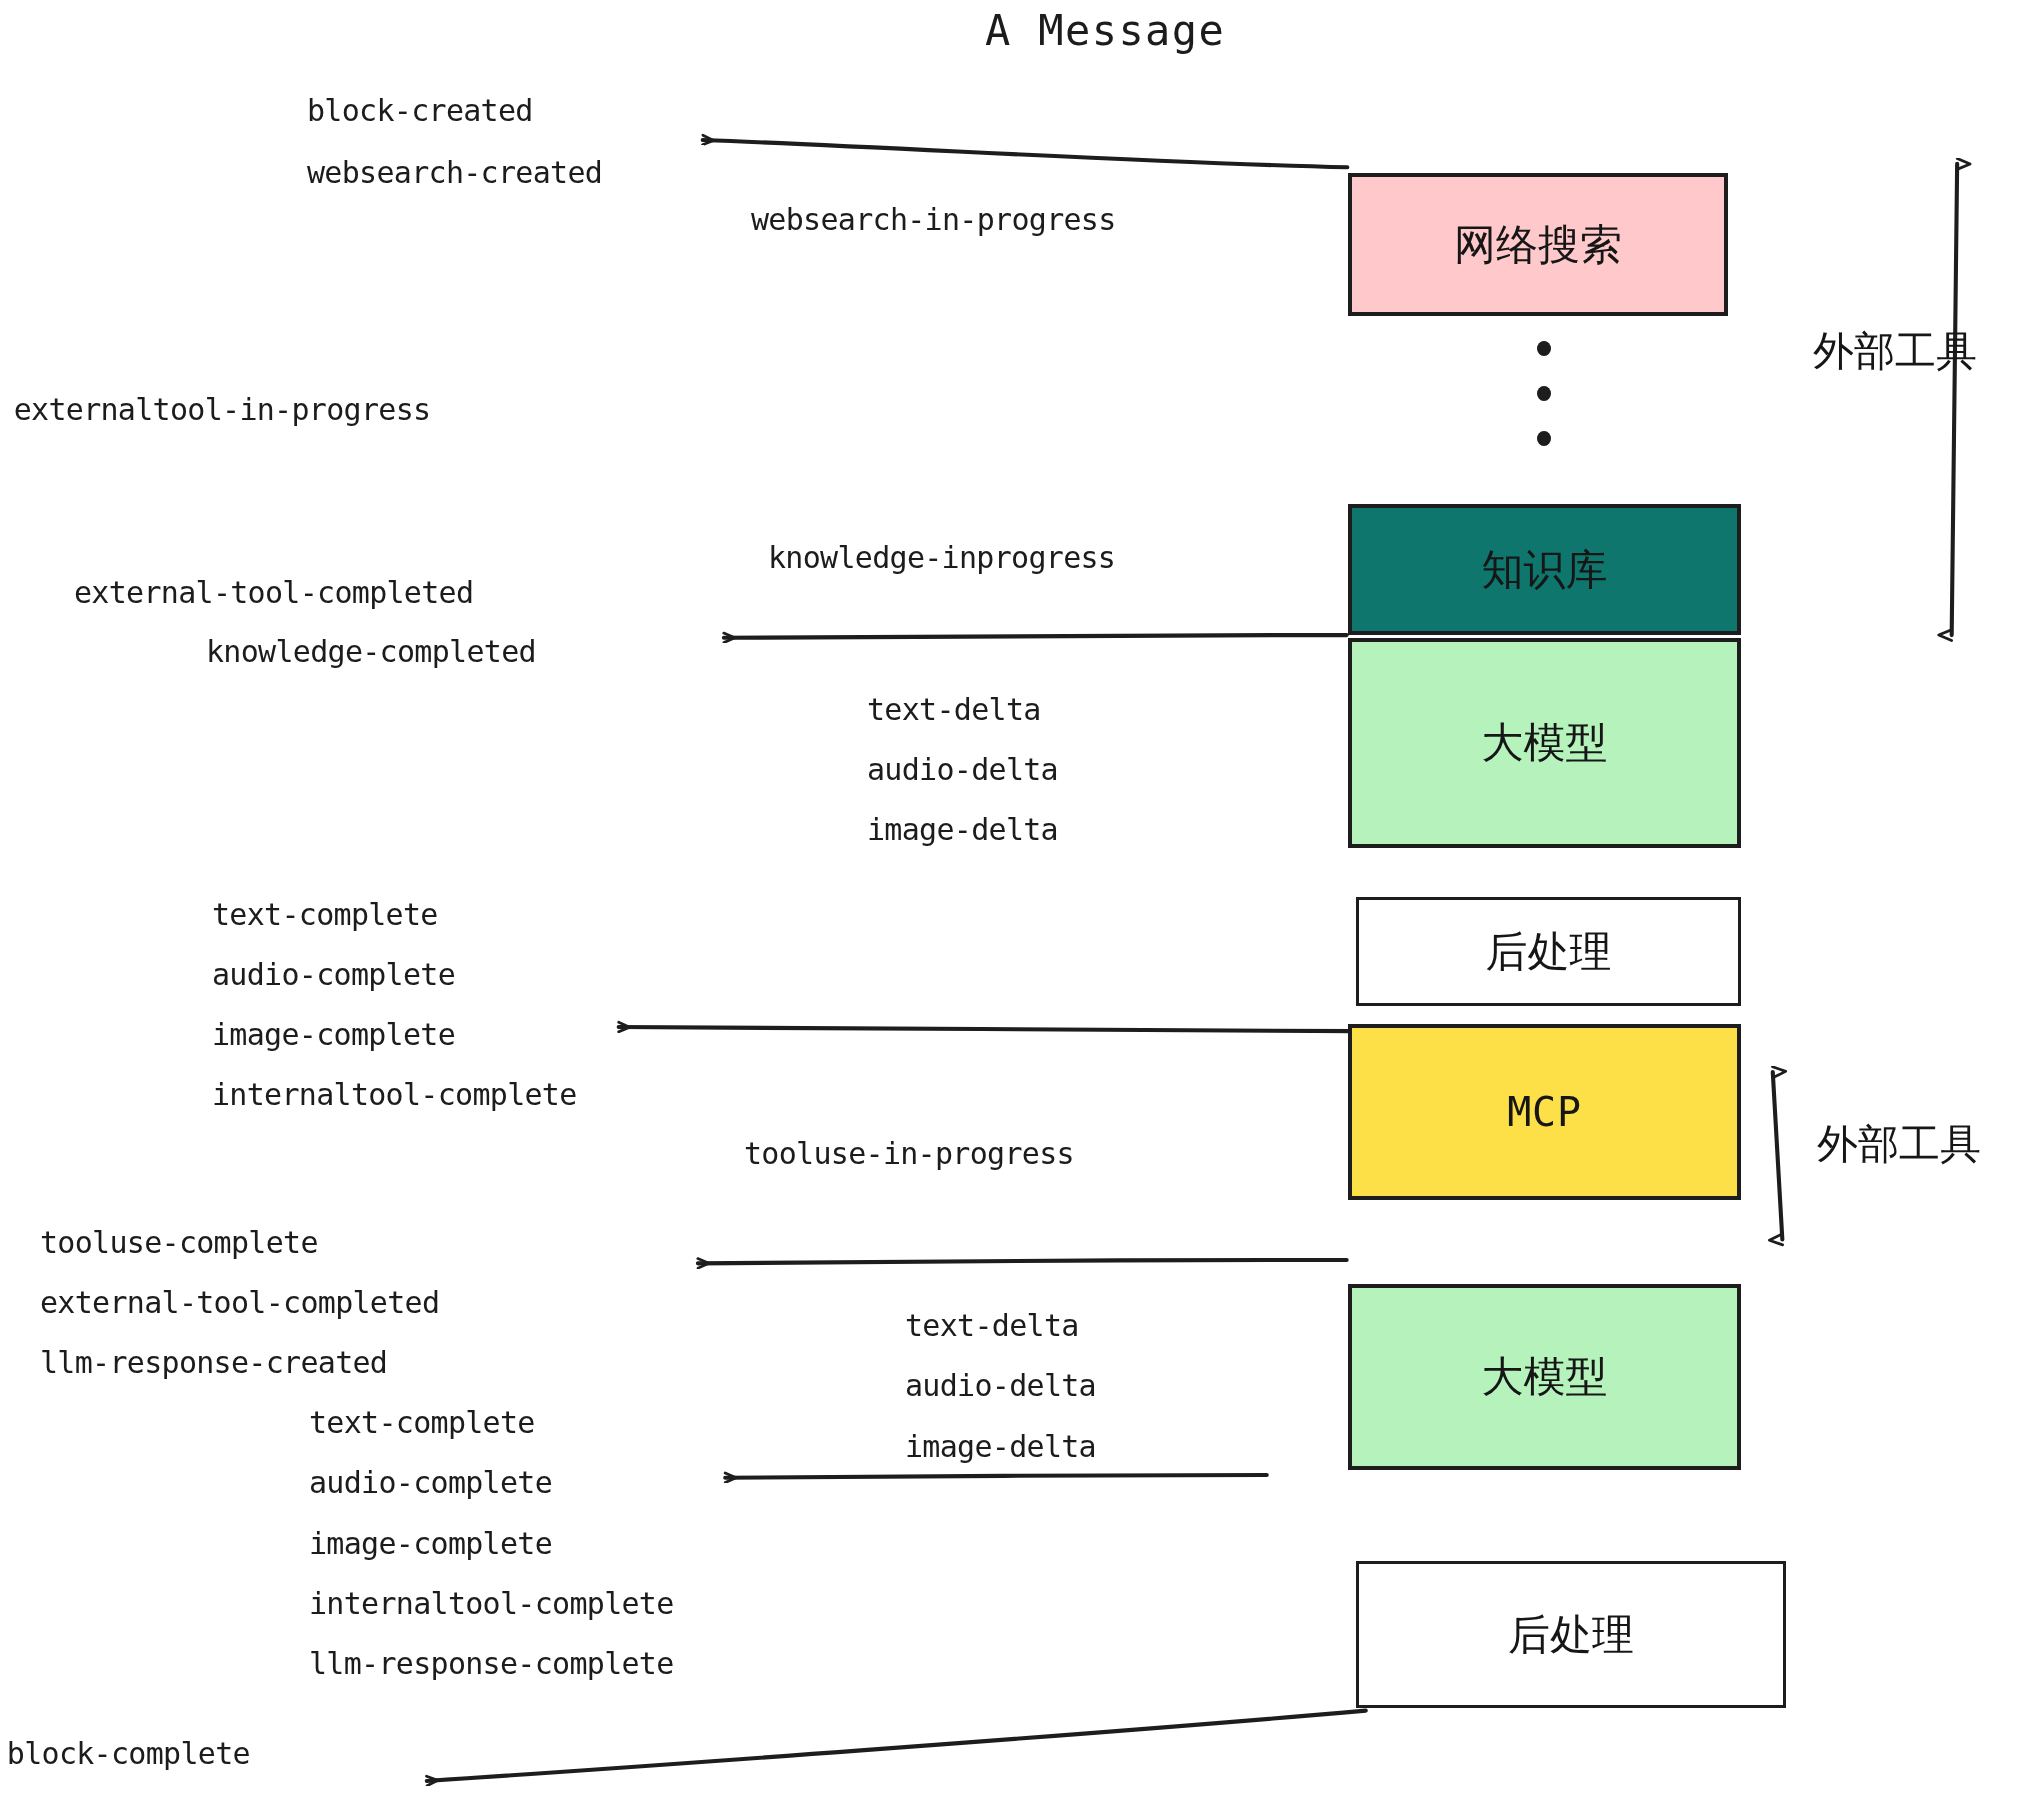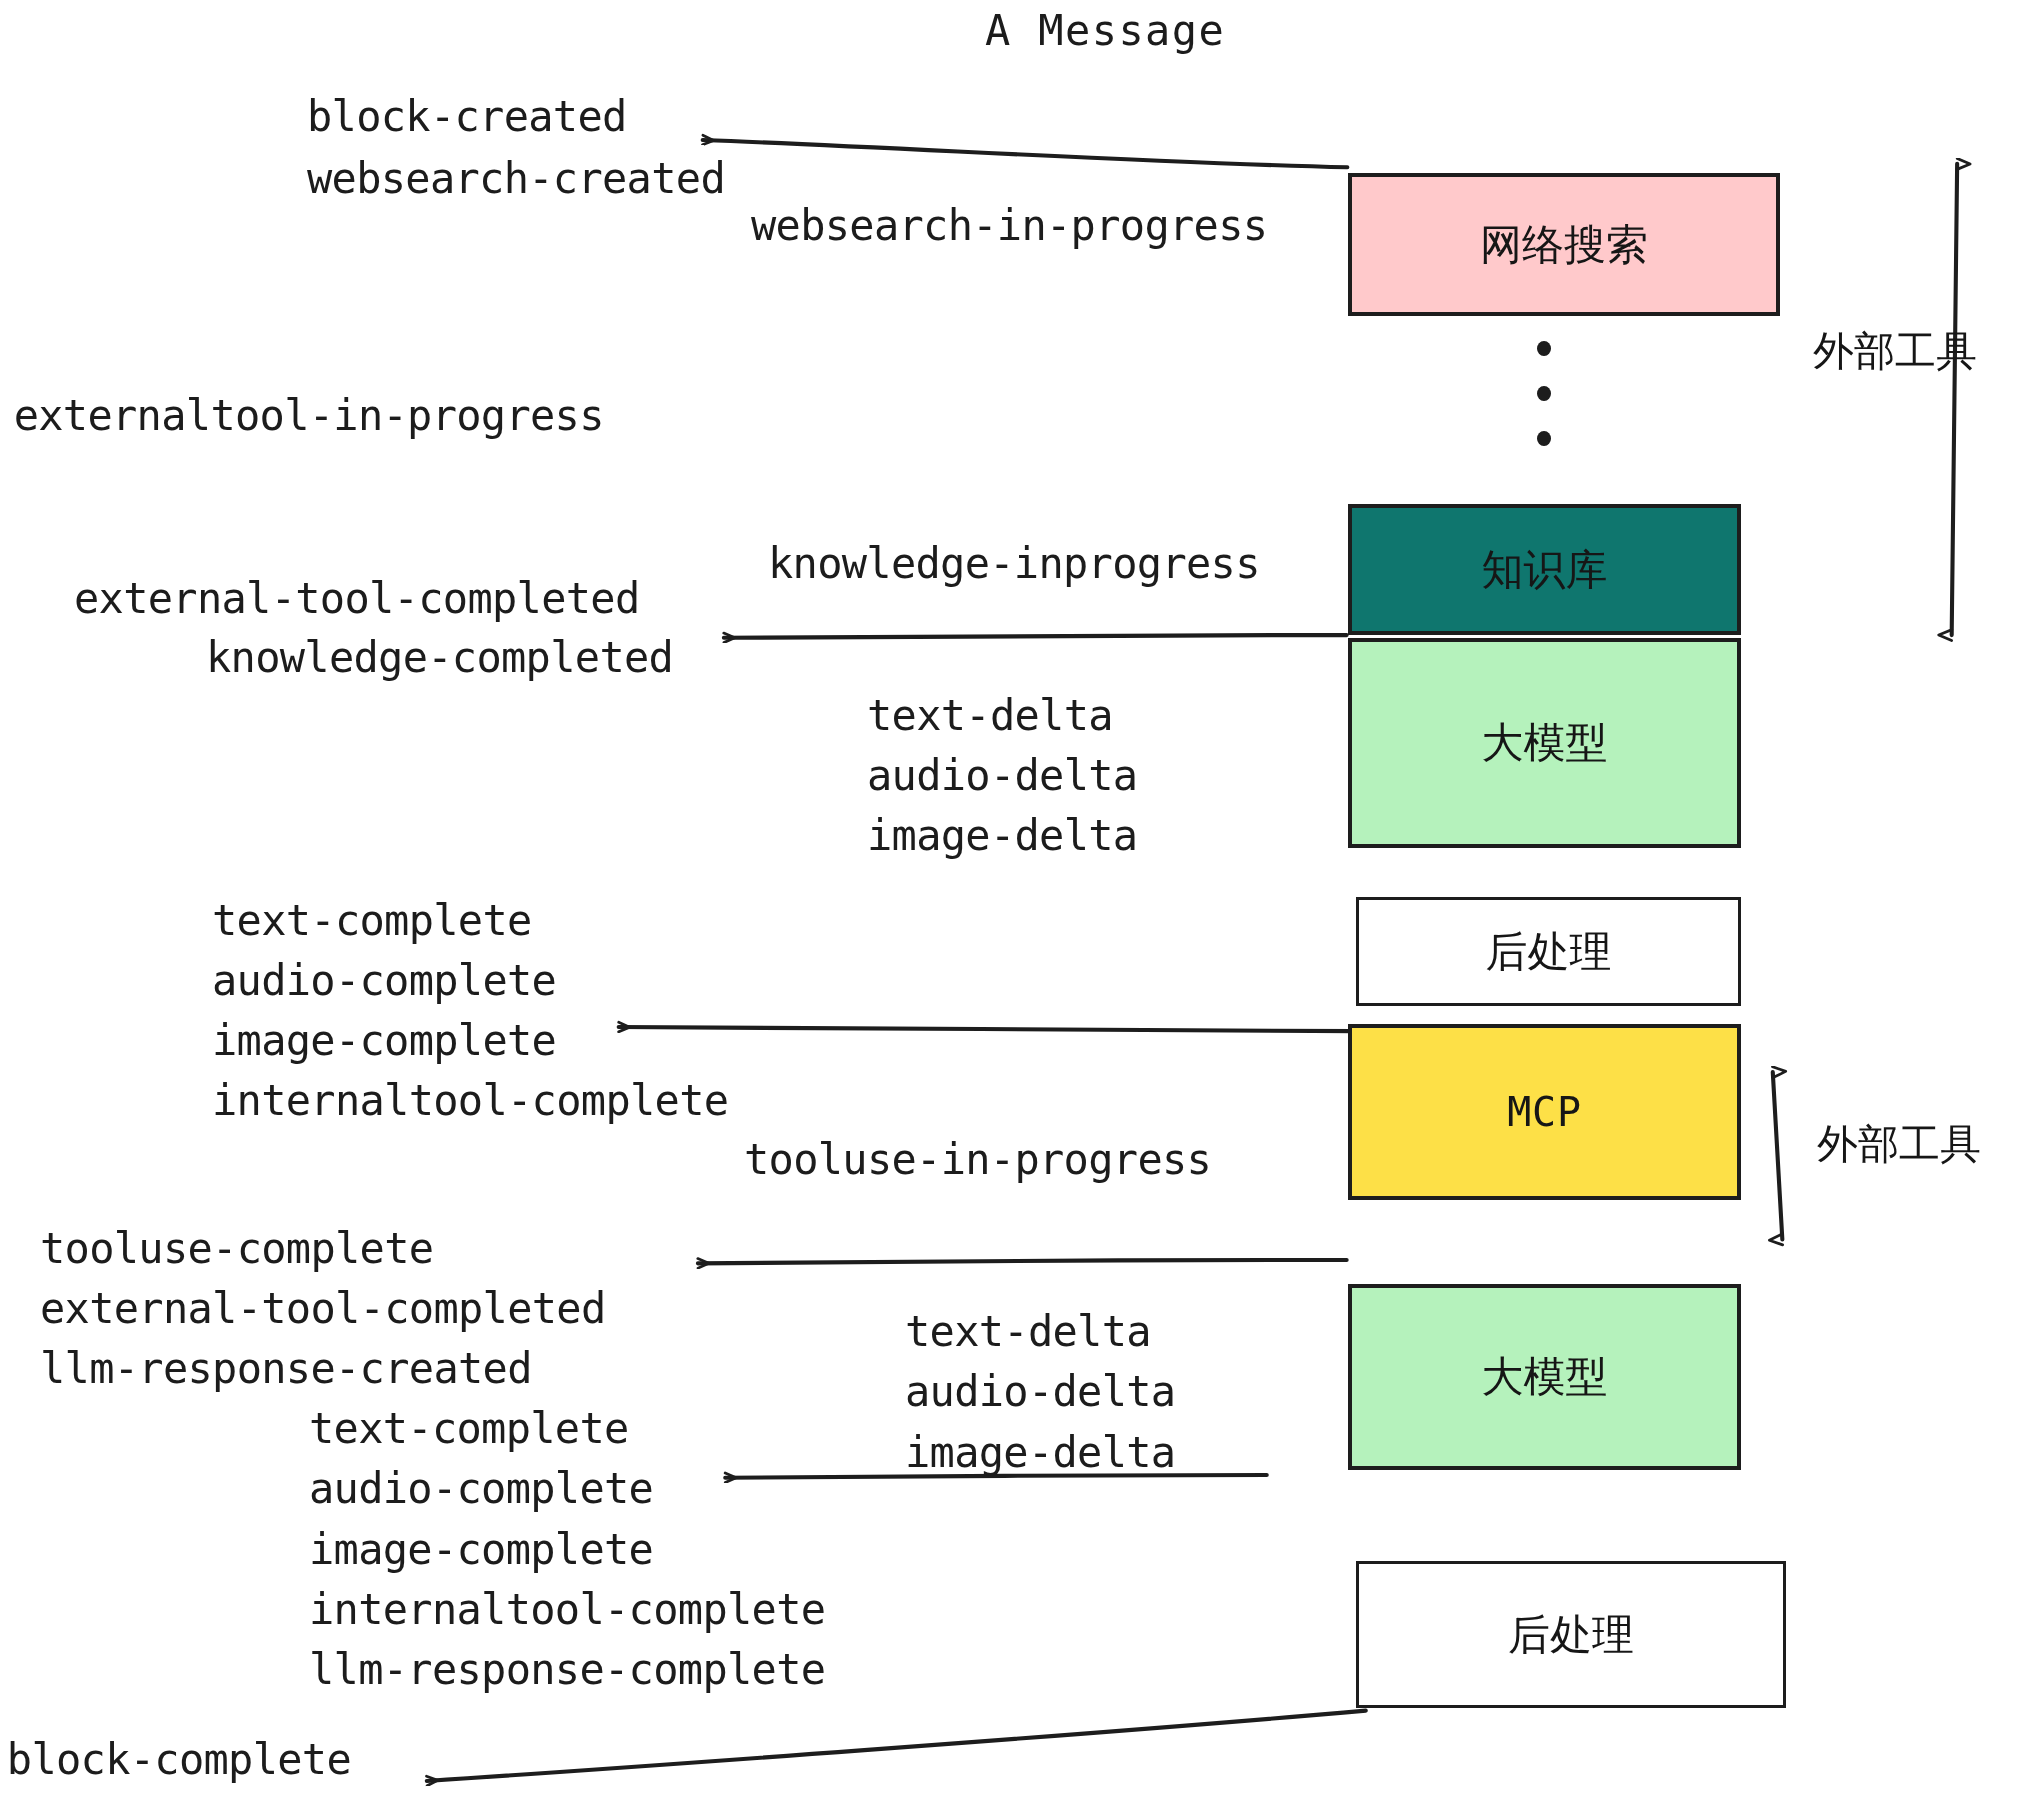--- a/index.html
+++ b/index.html
@@ -12,21 +12,21 @@
     width:2035px;
     height:1796px;
     background:#ffffff;
     overflow:hidden;
     padding-left:17px;
   }
   
   .ev{
     position:absolute;
     font-family:"DejaVu Sans Mono","Liberation Mono",monospace;
-    font-size:42px;
+    font-size:30px;
     line-height:1;
     letter-spacing:-0.7px;
     white-space:nowrap;
     color:#1c1c1c;
   }
   .title{
     position:absolute;
     font-family:"DejaVu Sans Mono","Liberation Mono",monospace;
     font-size:42px;
     letter-spacing:1.4px;
@@ -109,21 +109,21 @@
 
     <path d="M1855,2160 C1650,2160 1250,2162 1062,2164" stroke="#1d1d1d" stroke-width="6" fill="none" stroke-linecap="round" marker-end="url(#ah)"></path>
 
     <path d="M2000,2505 C1600,2540 900,2590 625,2608" stroke="#1d1d1d" stroke-width="6" fill="none" stroke-linecap="round" marker-end="url(#ah)"></path>
 
     <path d="M2866,240 L2858,930" stroke="#1d1d1d" stroke-width="6" fill="none" stroke-linecap="round" marker-start="url(#ahu)" marker-end="url(#ahd)"></path>
 
     <path d="M2596,1570 L2610,1815" stroke="#1d1d1d" stroke-width="6" fill="none" stroke-linecap="round" marker-start="url(#ahu)" marker-end="url(#ahd)"></path>
   </svg>
 
-  <div class="box" style="left:1348px; top:173px; width:432px; height:143px; background:#FFC9CB;">
+  <div class="box" style="left:1348px; top:173px; width:380px; height:143px; background:#FFC9CB;">
     <span class="lbl">网络搜索</span>
   </div>
 
   <div class="box" style="left:1348px; top:504px; width:393px; height:131px; background:#0f766e;">
     <span class="lbl">知识库</span>
   </div>
 
   <div class="box" style="left:1348px; top:638px; width:393px; height:210px; background:#B5F2BC;">
     <span class="lbl">大模型</span>
   </div>

